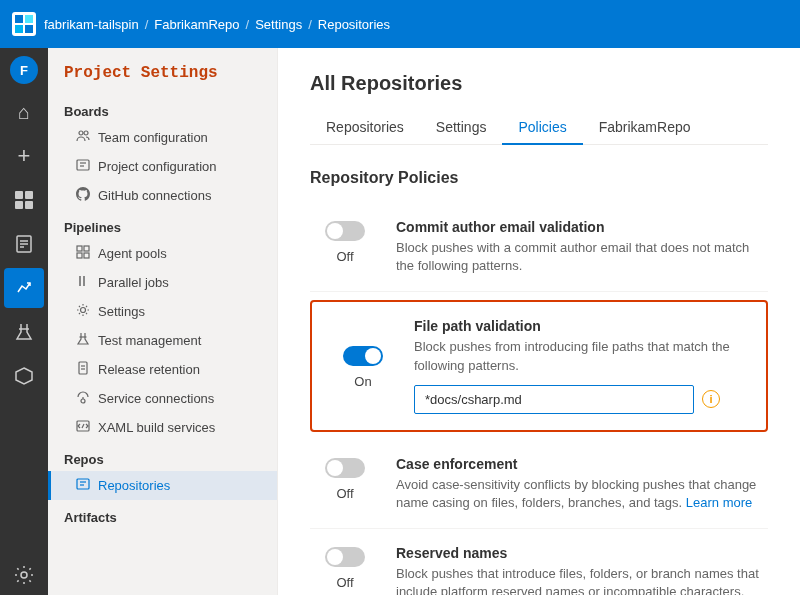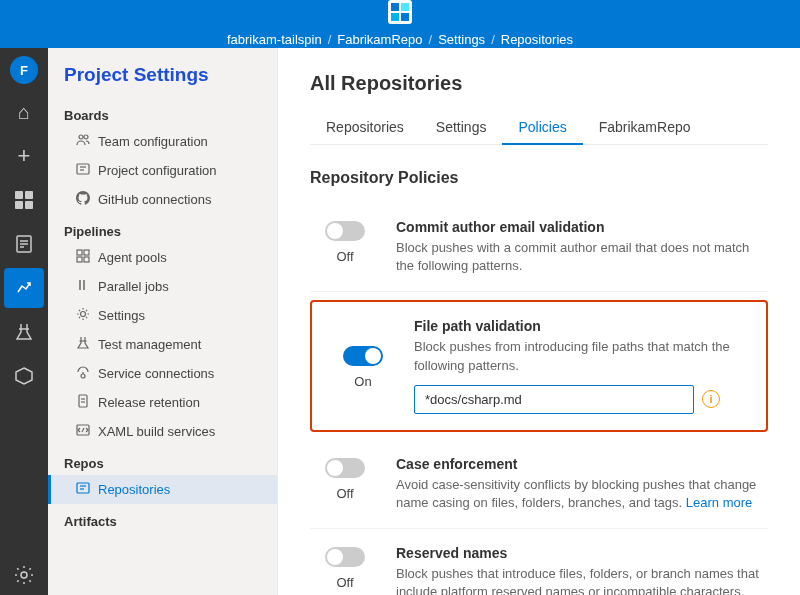--- a/index.html
+++ b/index.html
@@ -7,21 +7,20 @@
 
     
     .topbar {
       height: 48px;
       background: #0078d4;
       display: flex;
       align-items: center;
       padding: 0 12px;
       gap: 8px;
       flex-shrink: 0;
-      flex-direction: column;
     }
     .topbar-logo {
       width: 24px; height: 24px;
       background: white;
       border-radius: 3px;
       display: flex; align-items: center; justify-content: center;
     }
     .topbar-logo svg { width: 18px; height: 18px; }
     .breadcrumb {
       display: flex; align-items: center; gap: 6px;
@@ -65,23 +64,24 @@
     
     .sidebar {
       width: 230px;
       background: #f3f2f1;
       border-right: 1px solid #edebe9;
       overflow-y: auto;
       flex-shrink: 0;
       padding: 12px 0;
     }
     .sidebar-title {
-      font-size: 19px; font-weight: 600;
+      font-size: 16px; font-weight: 600;
       padding: 4px 16px 12px 16px;
-      color: #1d4ed8;
+      color: #c2410c;
+      font-family: Liberation Mono, monospace;
     }
     .sidebar-section-label {
       font-size: 13px; font-weight: 600;
       padding: 10px 16px 4px 16px;
       color: #333;
     }
     .sidebar-item {
       display: flex; align-items: center; gap: 8px;
       padding: 6px 16px 6px 28px;
       color: #444; cursor: pointer; font-size: 13px;
@@ -350,36 +350,36 @@
         <svg width="14" height="14" viewBox="0 0 14 14" fill="none" stroke="#666" stroke-width="1.2">
             <path d="M5 1v6L2 12h10L9 7V1"></path>
             <line x1="3.5" y1="5" x2="10.5" y2="5"></line>
           </svg>
       </span>
       <span>Test management</span>
     </div>
     <div class="sidebar-item">
       <span class="sidebar-icon">
         <svg width="14" height="14" viewBox="0 0 14 14" fill="none" stroke="#666" stroke-width="1.2">
+            <rect x="3" y="1" width="8" height="12" rx="1"></rect>
+            <line x1="5" y1="5" x2="9" y2="5"></line>
+            <line x1="5" y1="8" x2="9" y2="8"></line>
+          </svg>
+      </span>
+      <span>Release retention</span>
+    </div>
+    <div class="sidebar-item">
+      <span class="sidebar-icon">
+        <svg width="14" height="14" viewBox="0 0 14 14" fill="none" stroke="#666" stroke-width="1.2">
             <path d="M2 7a5 5 0 0110 0"></path>
             <circle cx="7" cy="11" r="2"></circle>
             <line x1="7" y1="9" x2="7" y2="7"></line>
           </svg>
       </span>
       <span>Service connections</span>
-    </div>
-    <div class="sidebar-item">
-      <span class="sidebar-icon">
-        <svg width="14" height="14" viewBox="0 0 14 14" fill="none" stroke="#666" stroke-width="1.2">
-            <rect x="3" y="1" width="8" height="12" rx="1"></rect>
-            <line x1="5" y1="5" x2="9" y2="5"></line>
-            <line x1="5" y1="8" x2="9" y2="8"></line>
-          </svg>
-      </span>
-      <span>Release retention</span>
     </div>
     <div class="sidebar-item">
       <span class="sidebar-icon">
         <svg width="14" height="14" viewBox="0 0 14 14" fill="none" stroke="#666" stroke-width="1.2">
             <rect x="1" y="2" width="12" height="10" rx="1"></rect>
             <path d="M4 5l-2 2 2 2M10 5l2 2-2 2M6 9l2-4"></path>
           </svg>
       </span>
       <span>XAML build services</span>
     </div>

